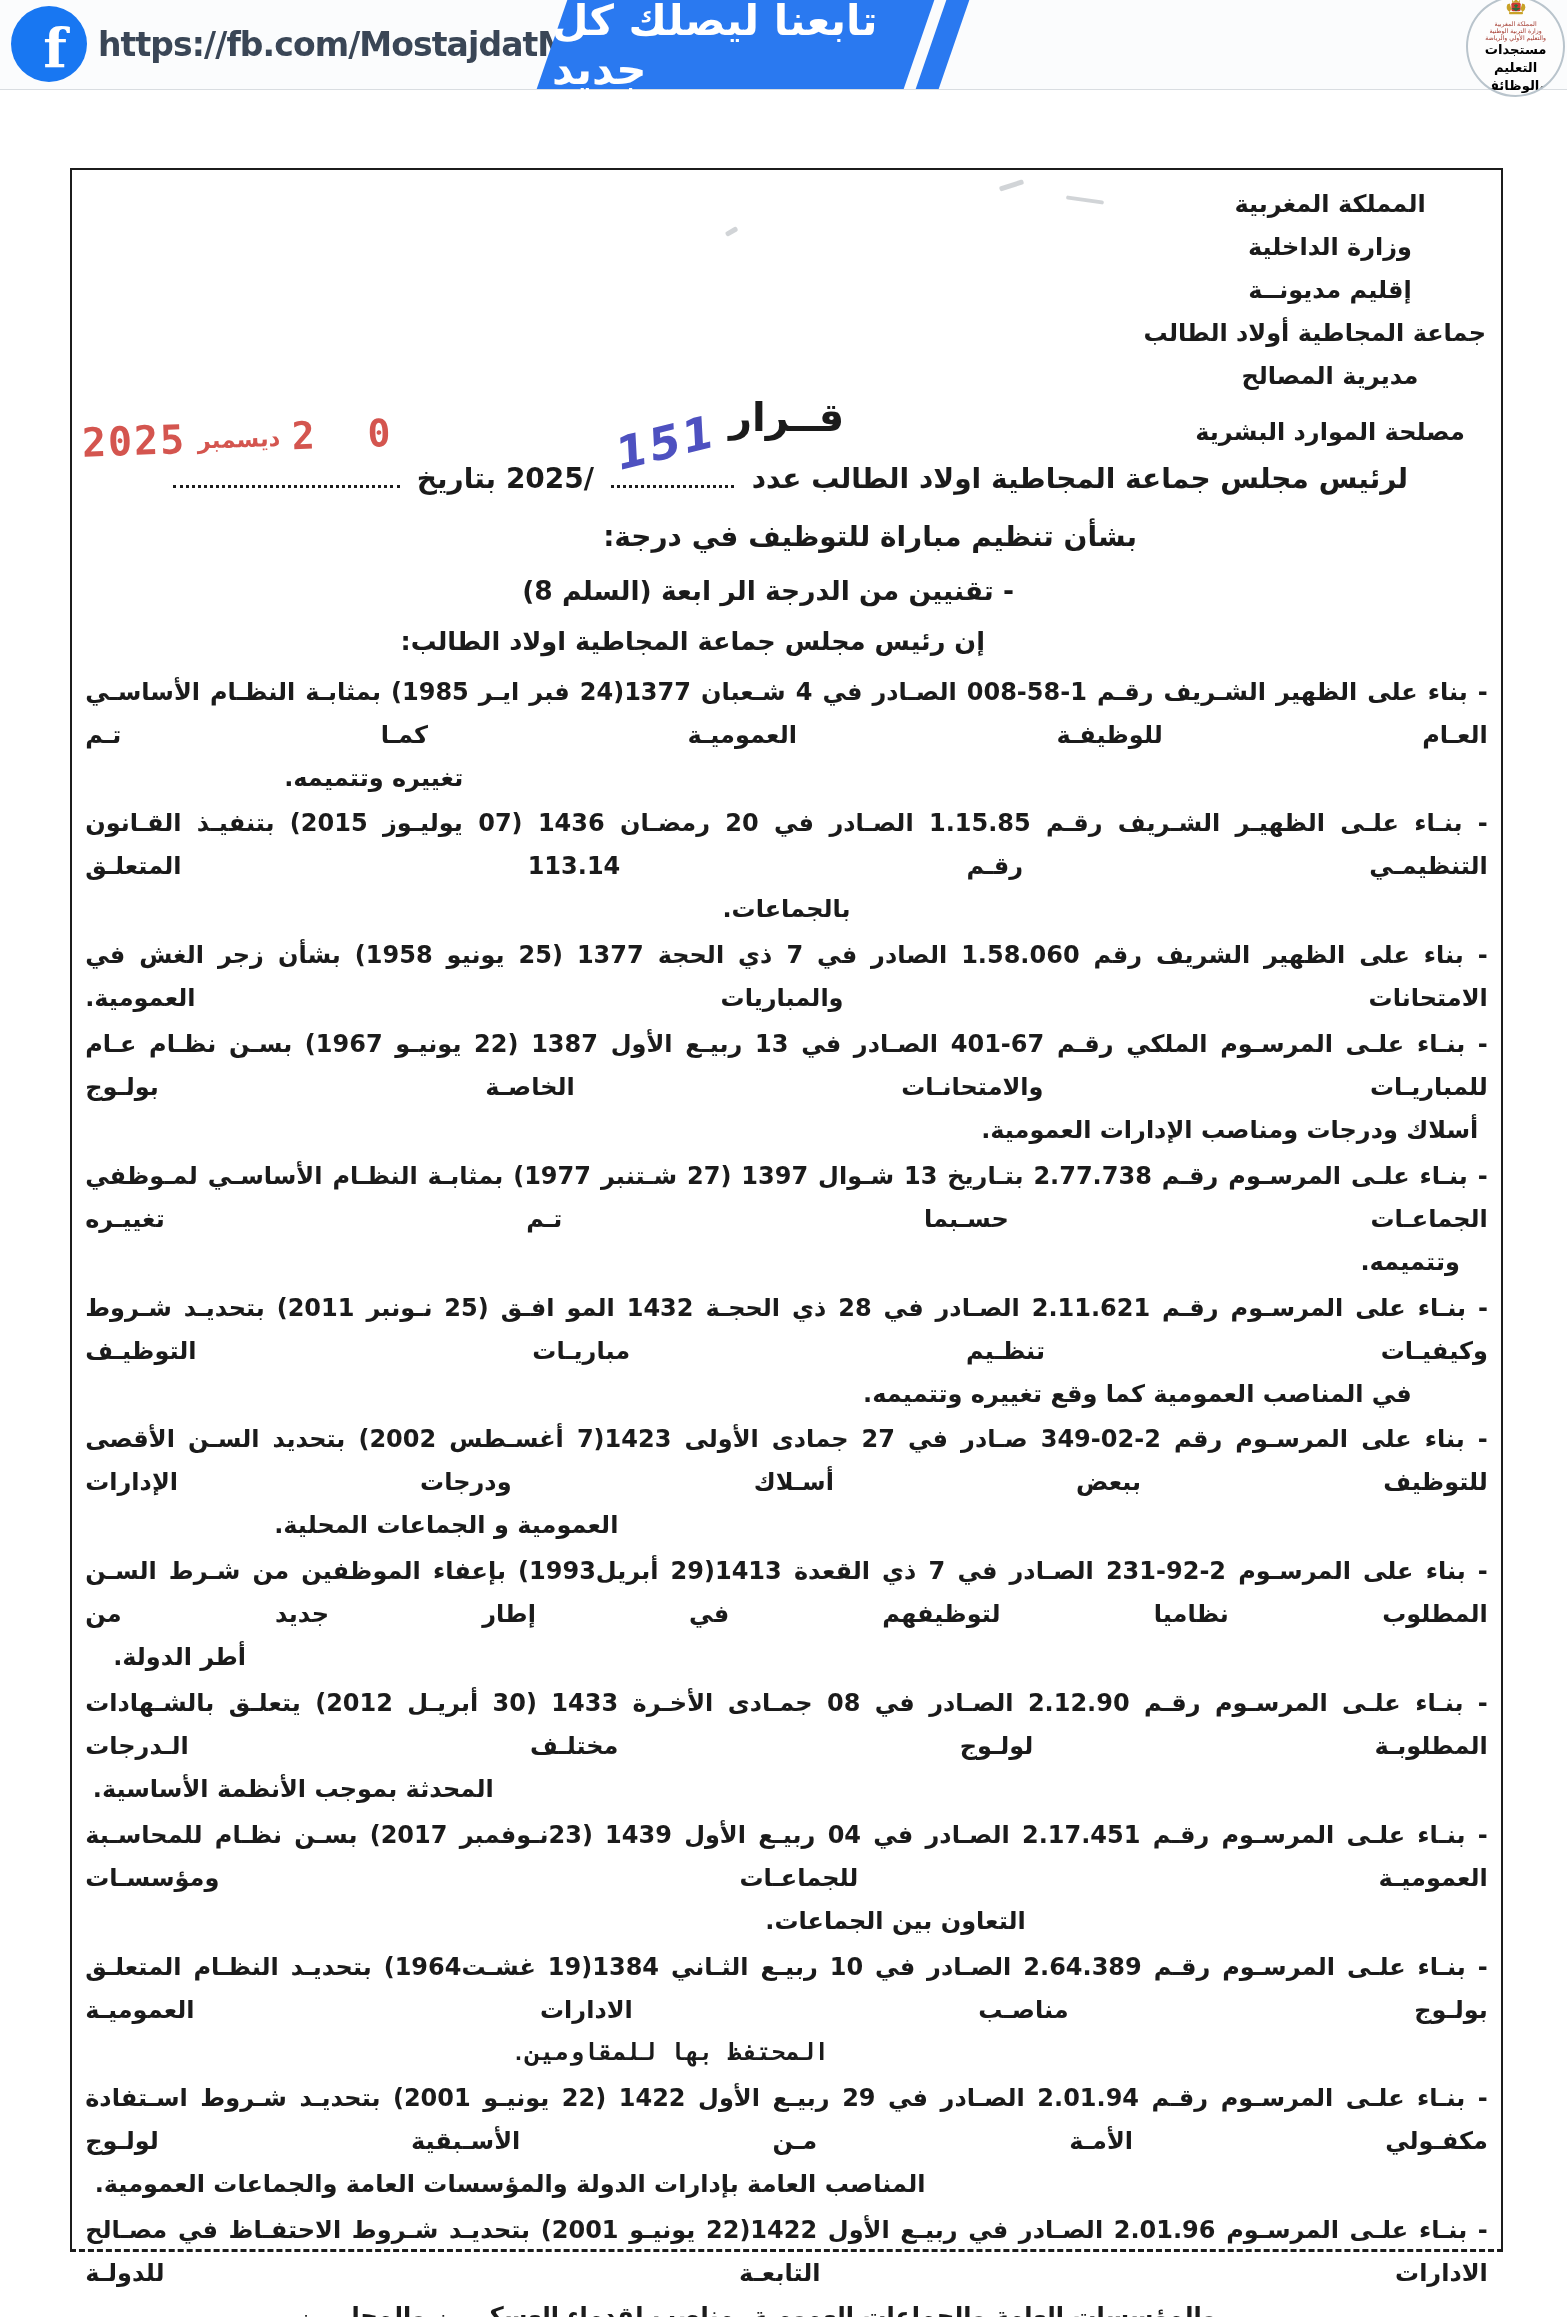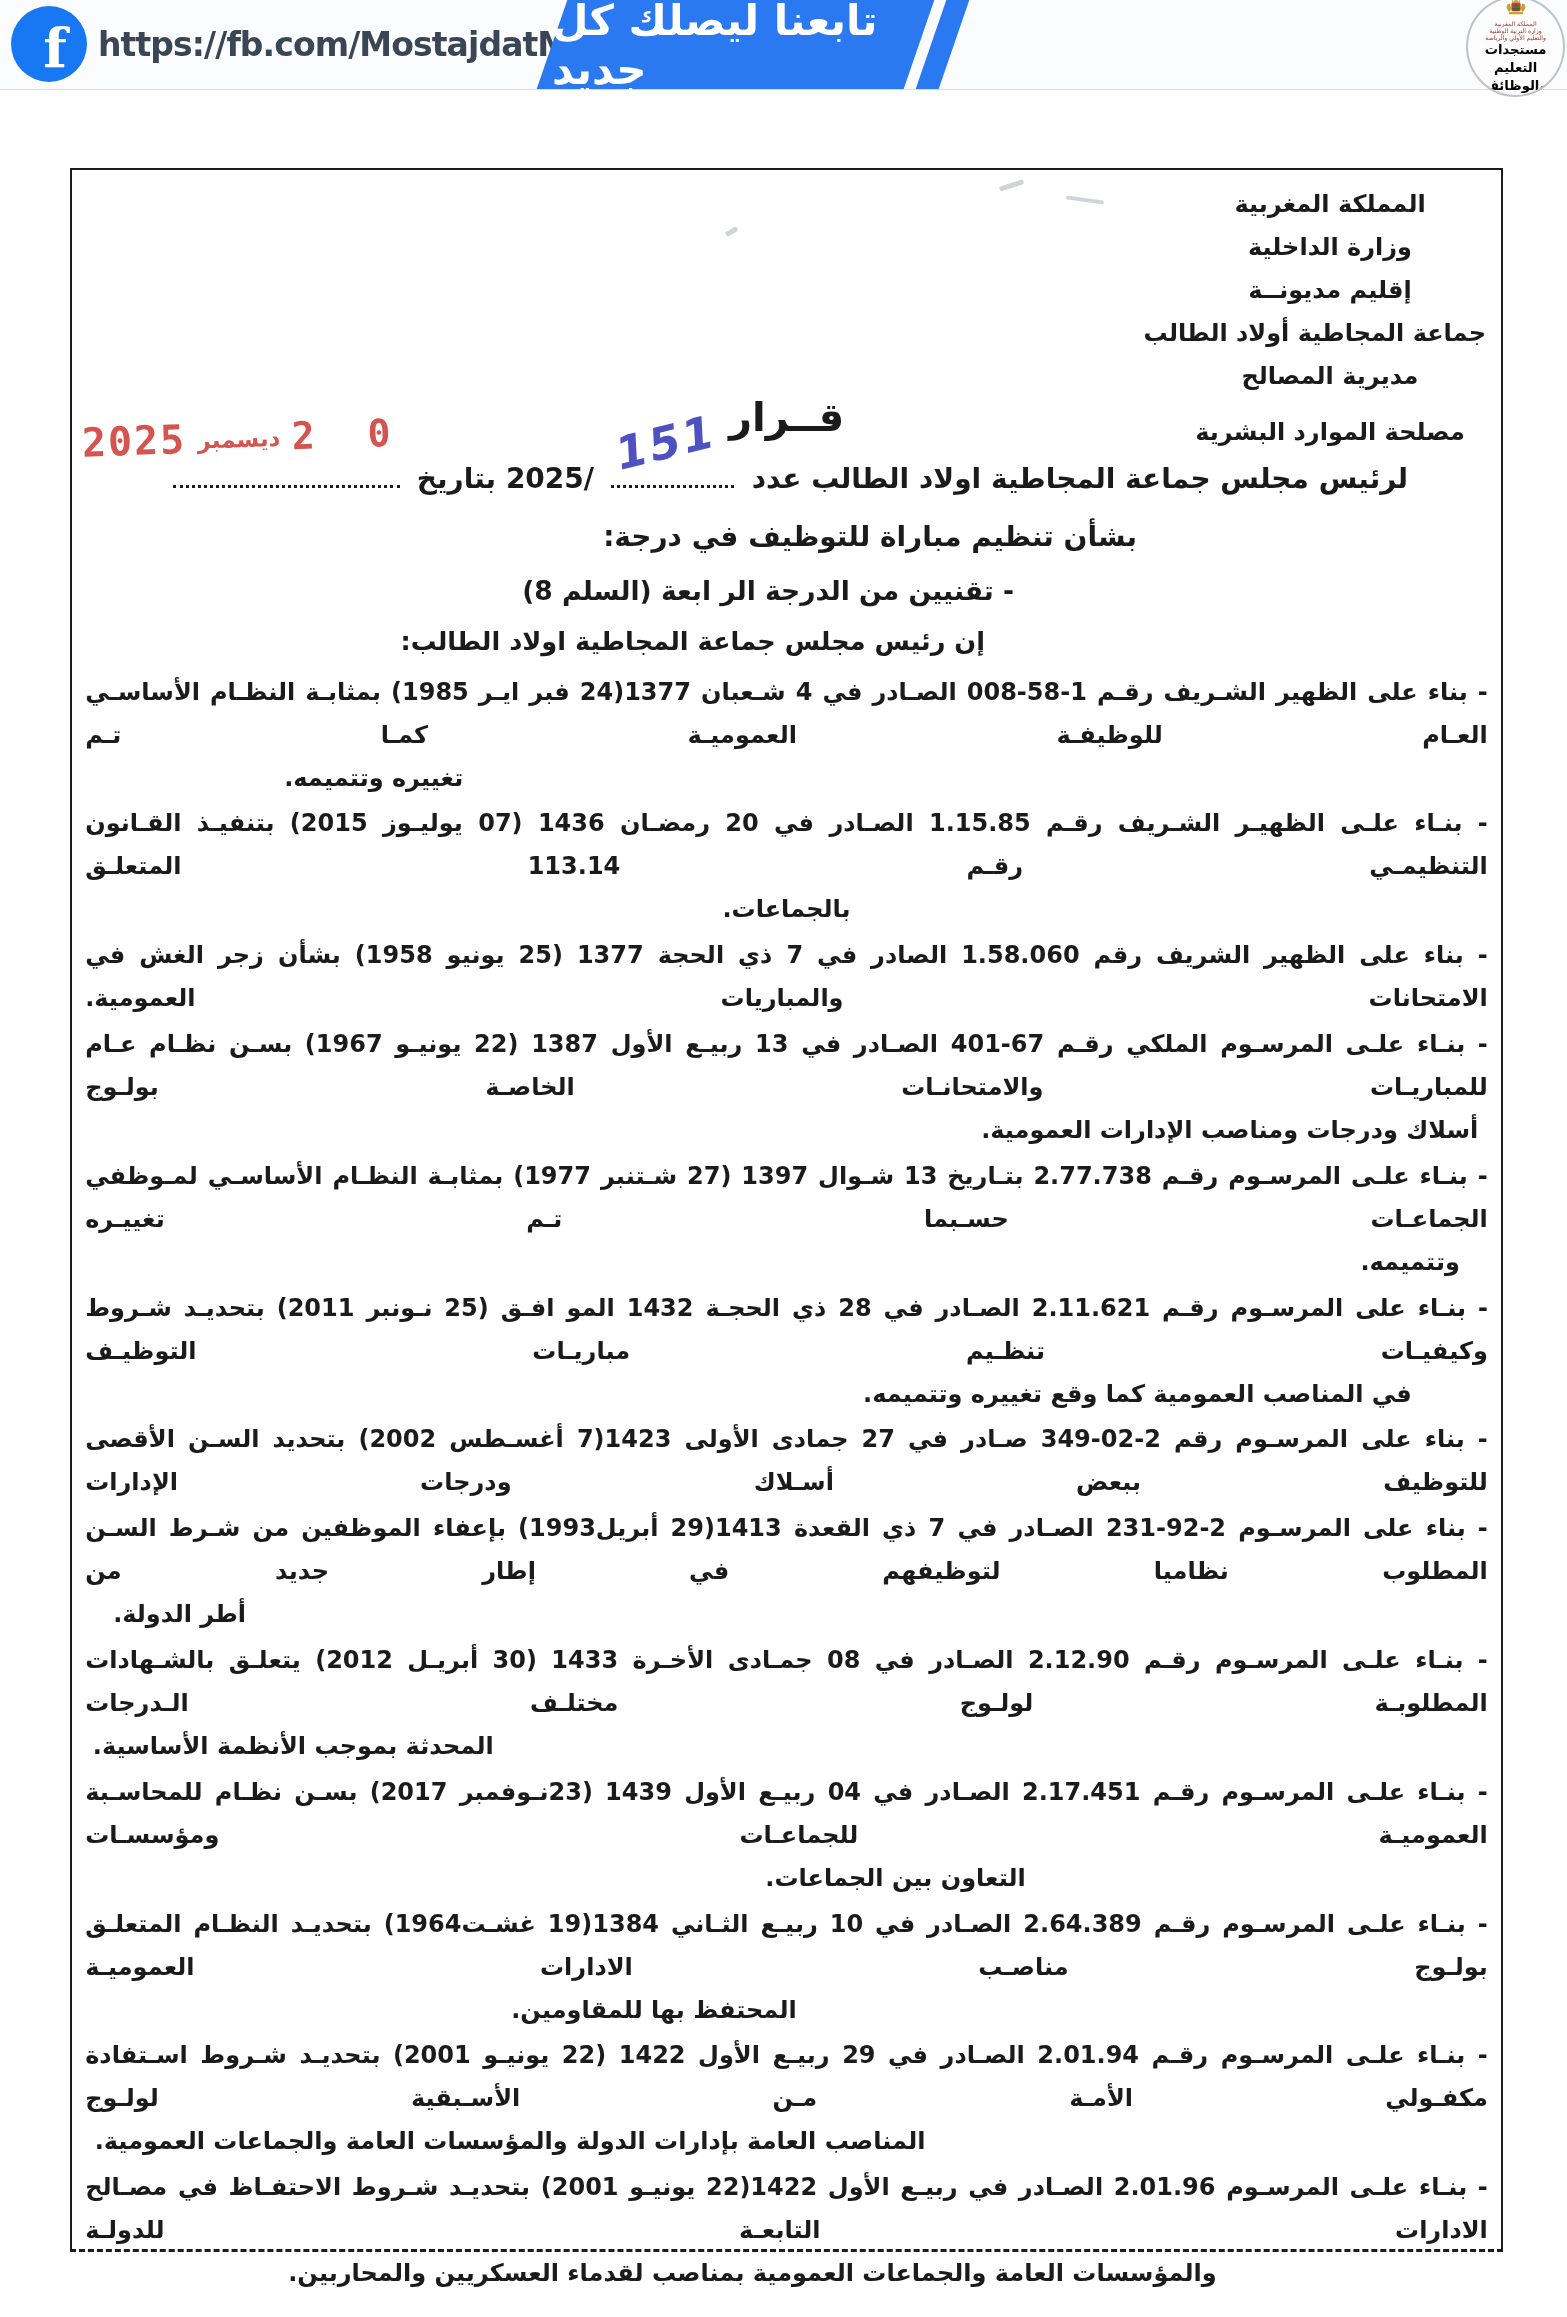--- a/index.html
+++ b/index.html
@@ -153,36 +153,37 @@
           <div class="para">
             <div class="l1">- بنـاء علـى المرسـوم رقـم 2.77.738 بتـاريخ 13 شـوال 1397 (27 شـتنبر 1977) بمثابـة النظـام الأساسـي لمـوظفي الجماعـات حسـبما تـم تغييـره</div>
             <div class="l2" style="text-align: right; padding-right: 28px;">وتتميمه.</div>
           </div>
           <div class="para">
             <div class="l1">- بنـاء على المرسـوم رقـم 2.11.621 الصـادر في 28 ذي الحجـة 1432 المو افـق (25 نـونبر 2011) بتحديـد شـروط وكيفيـات تنظـيم مباريـات التوظيـف</div>
             <div class="l2" style="text-align: right; padding-right: 76px;">في المناصب العمومية كما وقع تغييره وتتميمه.</div>
           </div>
           <div class="para">
             <div class="l1">- بناء على المرسـوم رقم 2-02-349 صـادر في 27 جمادى الأولى 1423(7 أغسـطس 2002) بتحديد السـن الأقصى للتوظيف ببعض أسـلاك ودرجات الإدارات</div>
+            <div class="l2" style="text-align: left; padding-left: 189px;">العمومية و الجماعات المحلية.</div>
           </div>
           <div class="para">
             <div class="l1">- بناء على المرسـوم 2-92-231 الصـادر في 7 ذي القعدة 1413(29 أبريل1993) بإعفاء الموظفين من شـرط السـن المطلوب نظاميا لتوظيفهم في إطار جديد من</div>
             <div class="l2" style="text-align: left; padding-left: 28px;">أطر الدولة.</div>
           </div>
           <div class="para">
             <div class="l1">- بنـاء علـى المرسـوم رقـم 2.12.90 الصـادر في 08 جمـادى الأخـرة 1433 (30 أبريـل 2012) يتعلـق بالشـهادات المطلوبـة لولـوج مختلـف الـدرجات</div>
             <div class="l2" style="text-align: left; padding-left: 7.6px;">المحدثة بموجب الأنظمة الأساسية.</div>
           </div>
           <div class="para">
             <div class="l1">- بنـاء علـى المرسـوم رقـم 2.17.451 الصـادر في 04 ربيـع الأول 1439 (23نـوفمبر 2017) بسـن نظـام للمحاسـبة العموميـة للجماعـات ومؤسسـات</div>
             <div class="l2" style="text-align: center; padding-left: 218px;">التعاون بين الجماعات.</div>
           </div>
           <div class="para">
             <div class="l1">- بنـاء علـى المرسـوم رقـم 2.64.389 الصـادر في 10 ربيـع الثـاني 1384(19 غشـت1964) بتحديـد النظـام المتعلـق بولـوج مناصـب الادارات العموميـة</div>
-            <div class="l2" style="text-align: left; padding-left: 426px;">المحتفظ بها للمقاومين.</div>
+            <div class="l2" style="text-align: left; padding-left: 426px; font-family: Liberation Mono, monospace;">المحتفظ بها للمقاومين.</div>
           </div>
           <div class="para">
             <div class="l1">- بنـاء علـى المرسـوم رقـم 2.01.94 الصـادر في 29 ربيـع الأول 1422 (22 يونيـو 2001) بتحديـد شـروط اسـتفادة مكفـولي الأمـة مـن الأسـبقية لولـوج</div>
             <div class="l2" style="text-align: left; padding-left: 9.5px;">المناصب العامة بإدارات الدولة والمؤسسات العامة والجماعات العمومية.</div>
           </div>
           <div class="para">
             <div class="l1">- بنـاء علـى المرسـوم 2.01.96 الصـادر في ربيـع الأول 1422(22 يونيـو 2001) بتحديـد شـروط الاحتفـاظ في مصـالح الادارات التابعـة للدولـة</div>
             <div class="l2" style="text-align: left; padding-left: 203px;">والمؤسسات العامة والجماعات العمومية بمناصب لقدماء العسكريين والمحاربين.</div>
           </div>
         </div>

